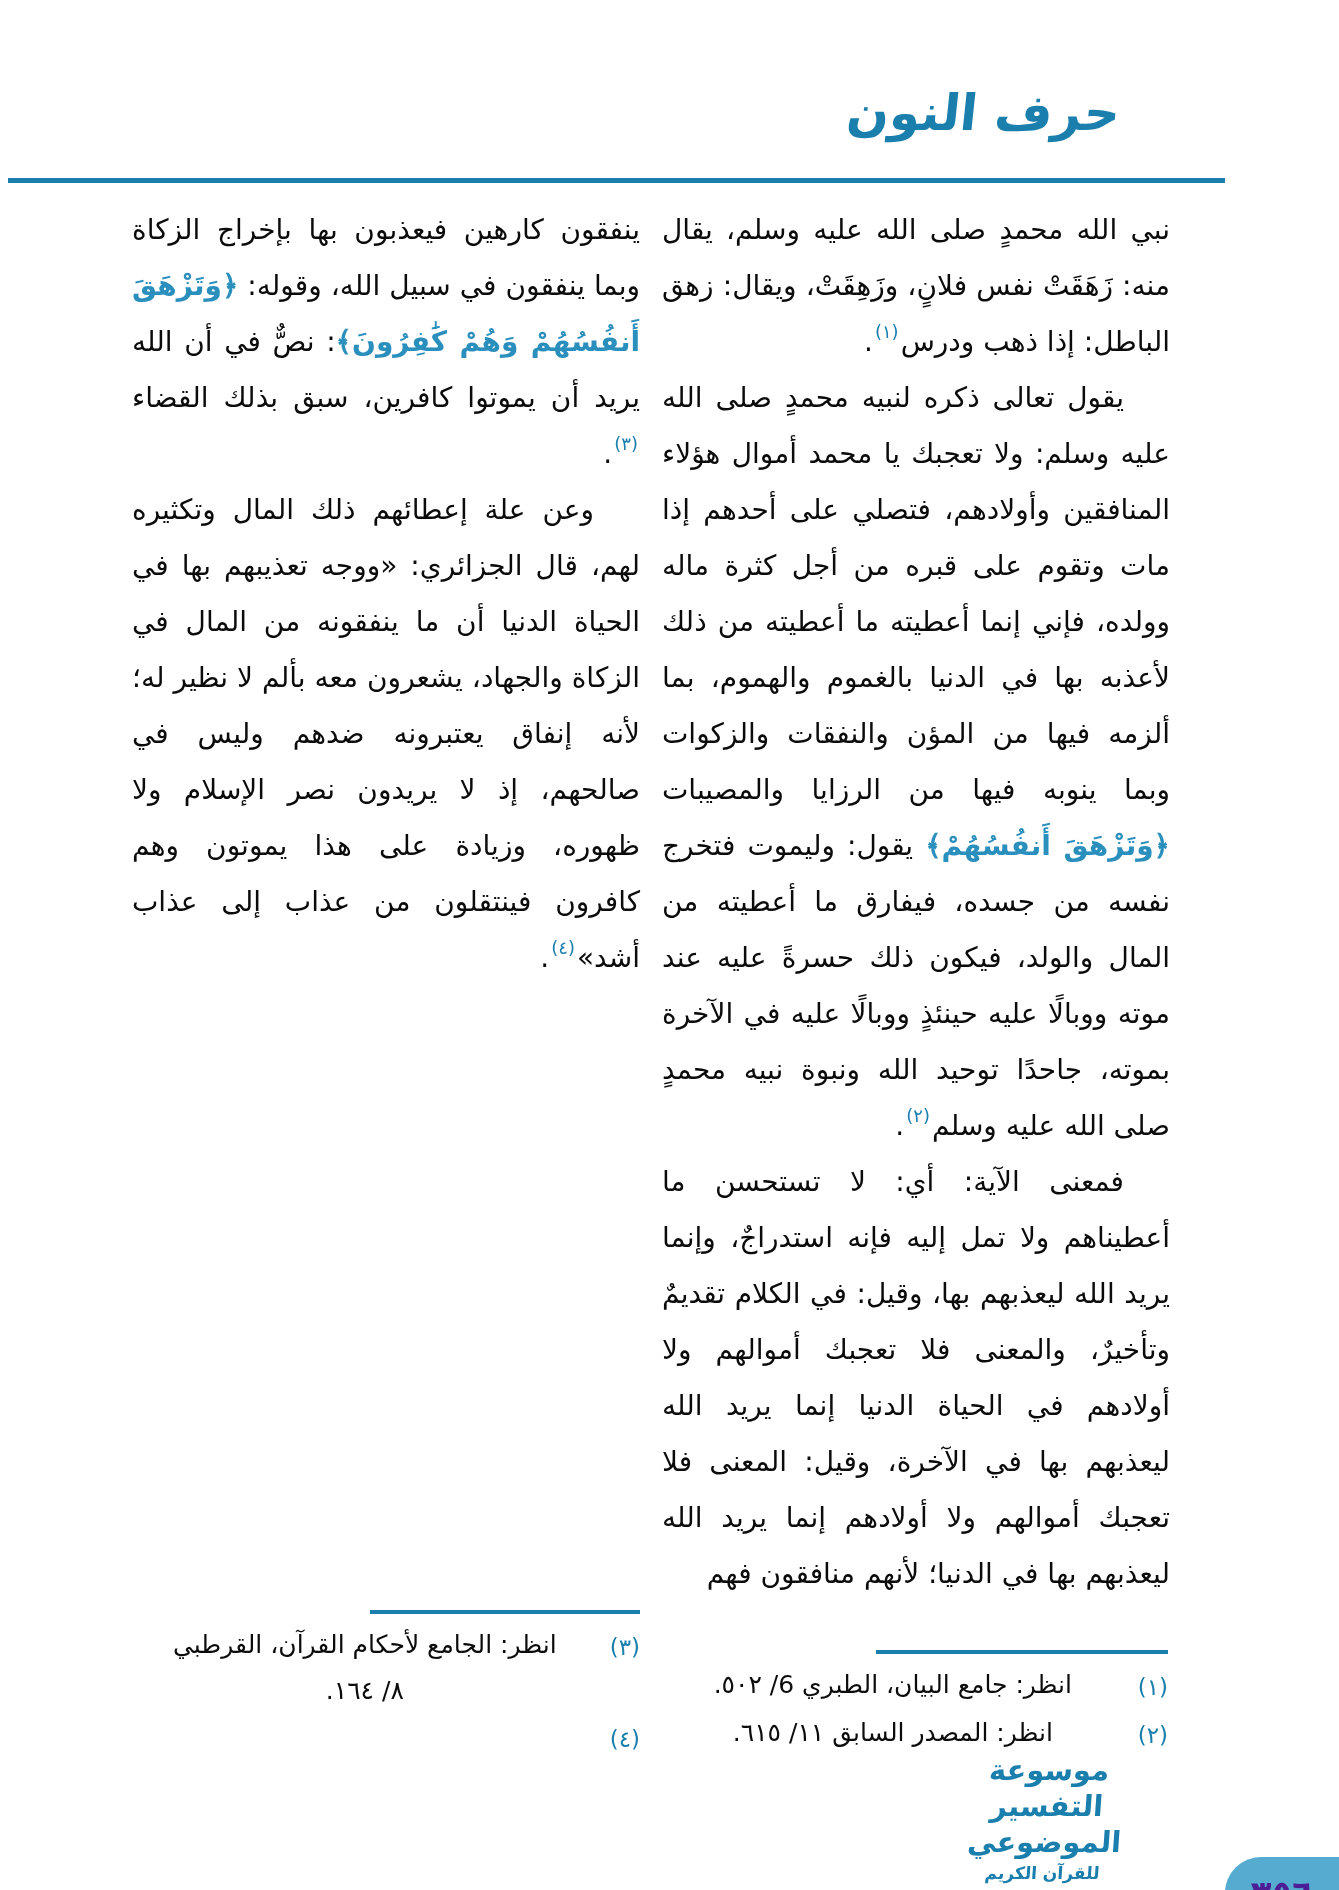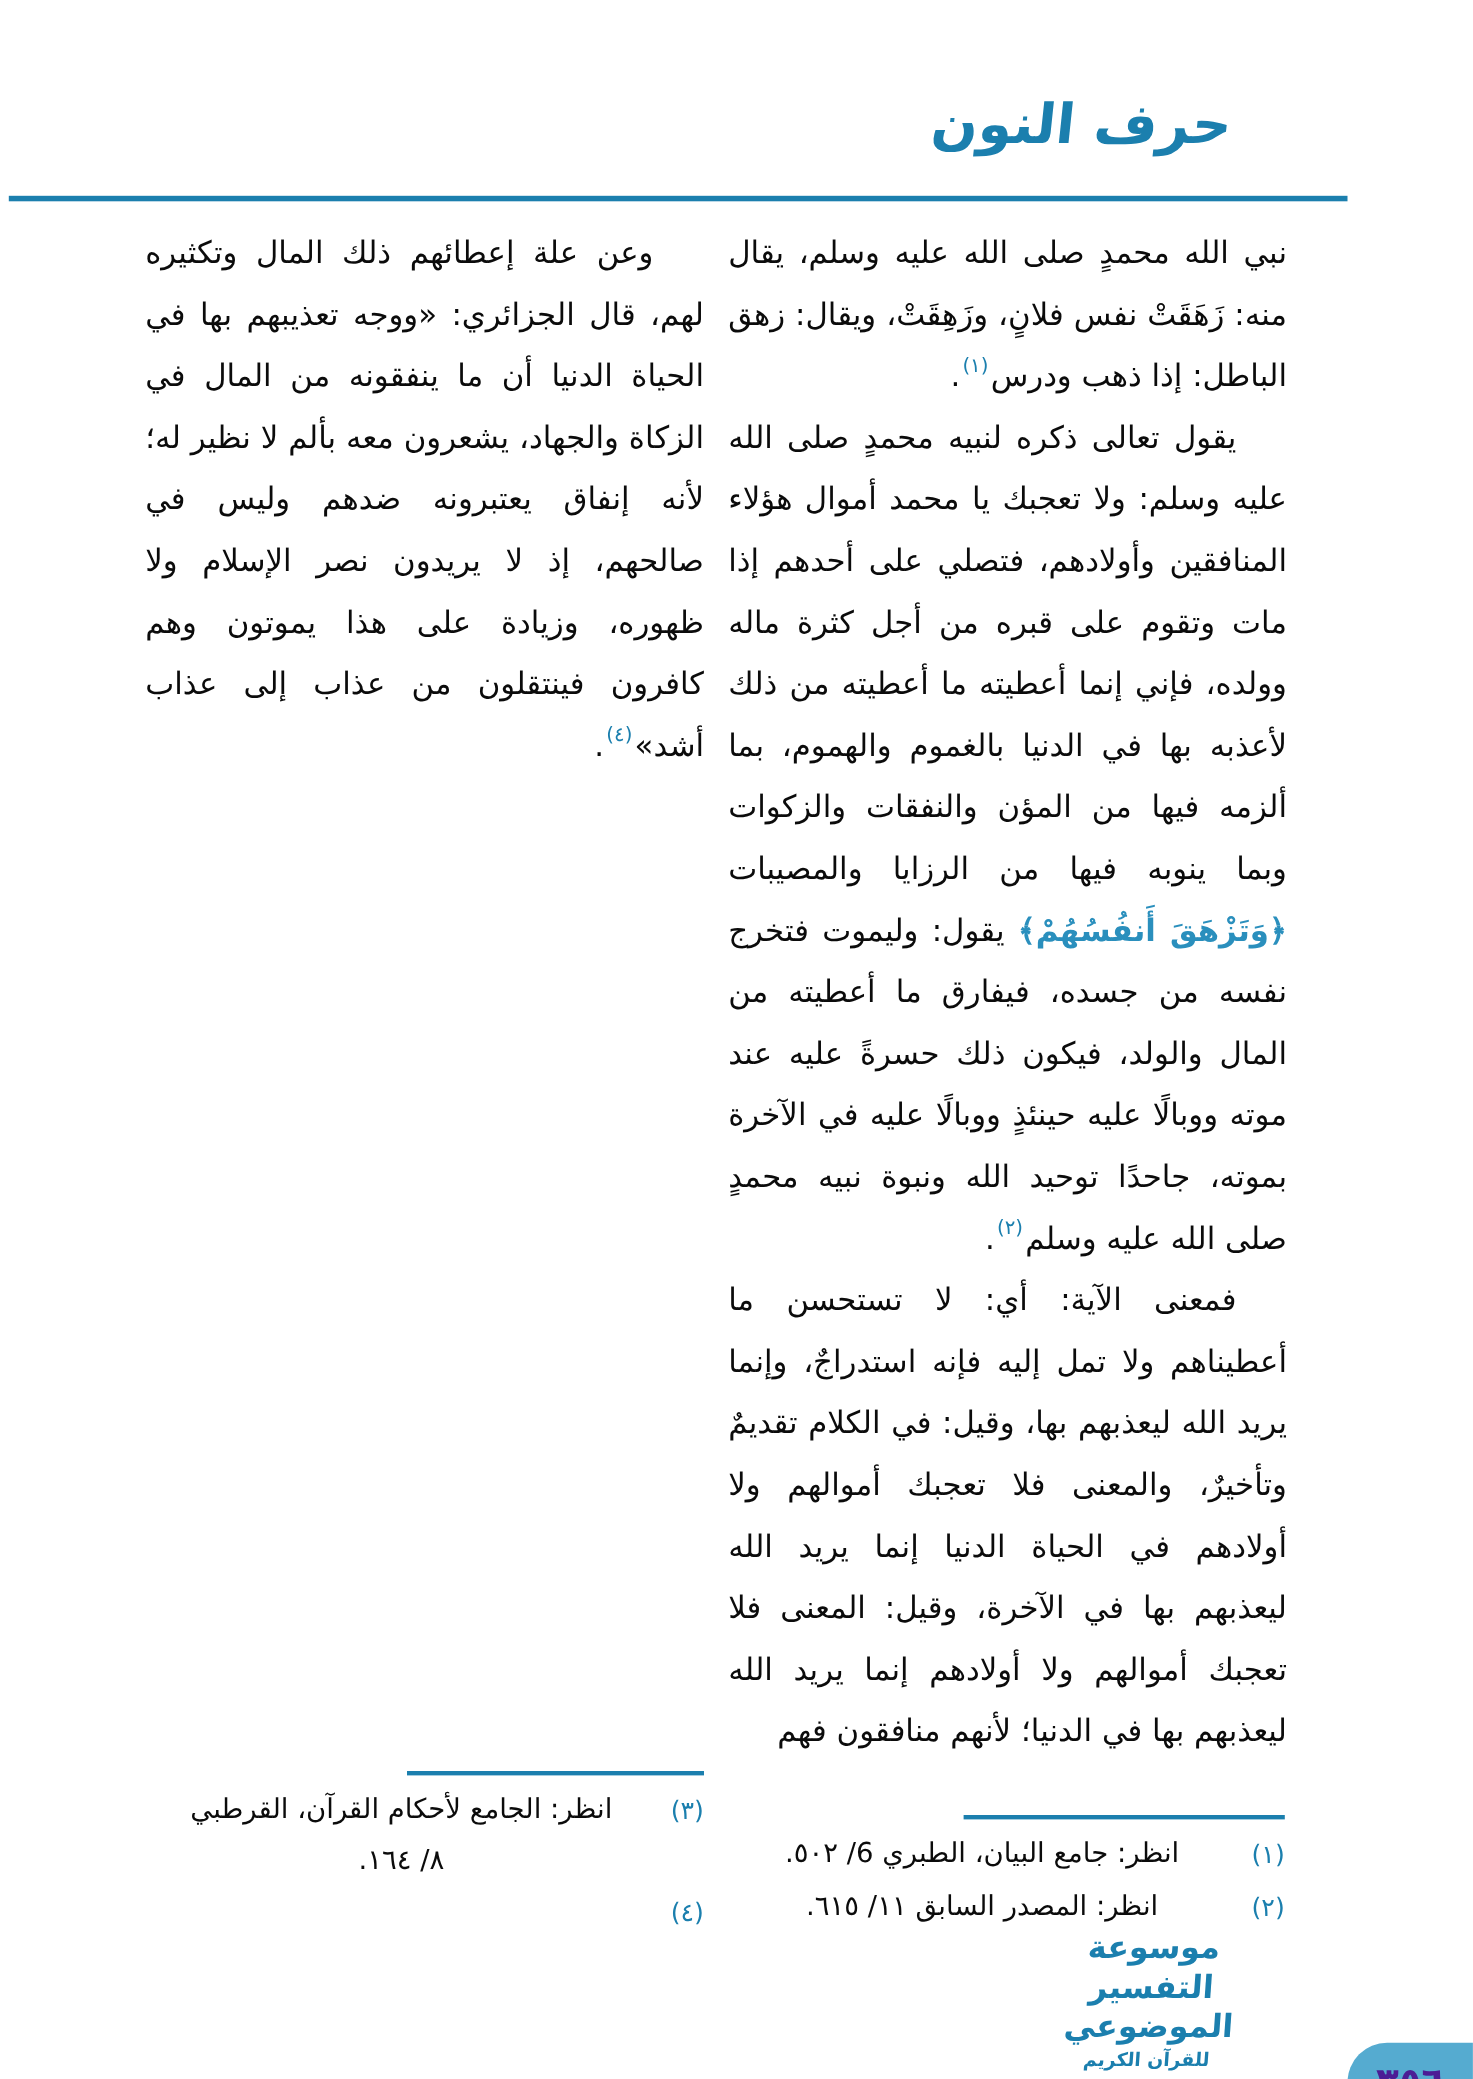--- a/index.html
+++ b/index.html
@@ -98,20 +98,21 @@
 
   <div class="header-rule"></div>
 
   <div class="col col-first">
       <p class="para"><span>نبي الله محمدٍ صلى الله عليه وسلم، يقال منه: زَهَقَتْ نفس فلانٍ، وزَهِقَتْ، ويقال: زهق الباطل: إذا ذهب ودرس</span><span class="fnref">(١)</span><span>.</span></p>
       <p class="para indent"><span>يقول تعالى ذكره لنبيه محمدٍ صلى الله عليه وسلم: ولا تعجبك يا محمد أموال هؤلاء المنافقين وأولادهم، فتصلي على أحدهم إذا مات وتقوم على قبره من أجل كثرة ماله وولده، فإني إنما أعطيته ما أعطيته من ذلك لأعذبه بها في الدنيا بالغموم والهموم، بما ألزمه فيها من المؤن والنفقات والزكوات وبما ينوبه فيها من الرزايا والمصيبات </span><span class="verse">﴿وَتَزْهَقَ أَنفُسُهُمْ﴾</span><span> يقول: وليموت فتخرج نفسه من جسده، فيفارق ما أعطيته من المال والولد، فيكون ذلك حسرةً عليه عند موته ووبالًا عليه حينئذٍ ووبالًا عليه في الآخرة بموته، جاحدًا توحيد الله ونبوة نبيه محمدٍ صلى الله عليه وسلم</span><span class="fnref">(٢)</span><span>.</span></p>
       <p class="para indent"><span>فمعنى الآية: أي: لا تستحسن ما أعطيناهم ولا تمل إليه فإنه استدراجٌ، وإنما يريد الله ليعذبهم بها، وقيل: في الكلام تقديمٌ وتأخيرٌ، والمعنى فلا تعجبك أموالهم ولا أولادهم في الحياة الدنيا إنما يريد الله ليعذبهم بها في الآخرة، وقيل: المعنى فلا تعجبك أموالهم ولا أولادهم إنما يريد الله ليعذبهم بها في الدنيا؛ لأنهم منافقون فهم</span></p>
     </div>
 
   <div class="col col-second">
+      <p class="para"><span>ينفقون كارهين فيعذبون بها بإخراج الزكاة وبما ينفقون في سبيل الله، وقوله: </span><span class="verse">﴿وَتَزْهَقَ أَنفُسُهُمْ وَهُمْ كَٰفِرُونَ﴾</span><span>: نصٌّ في أن الله يريد أن يموتوا كافرين، سبق بذلك القضاء </span><span class="fnref">(٣)</span><span>.</span></p>
       <p class="para indent"><span>وعن علة إعطائهم ذلك المال وتكثيره لهم، قال الجزائري: «ووجه تعذيبهم بها في الحياة الدنيا أن ما ينفقونه من المال في الزكاة والجهاد، يشعرون معه بألم لا نظير له؛ لأنه إنفاق يعتبرونه ضدهم وليس في صالحهم، إذ لا يريدون نصر الإسلام ولا ظهوره، وزيادة على هذا يموتون وهم كافرون فينتقلون من عذاب إلى عذاب أشد»</span><span class="fnref">(٤)</span><span>.</span></p>
     </div>
 
   <div class="fnsep fnsep-first"></div>
   <div class="fnsep fnsep-second"></div>
 
   <div class="footnotes footnotes-first">
       <div class="fnrow">
         <span class="fnnum">(١)</span>
         <div class="fnlines">

